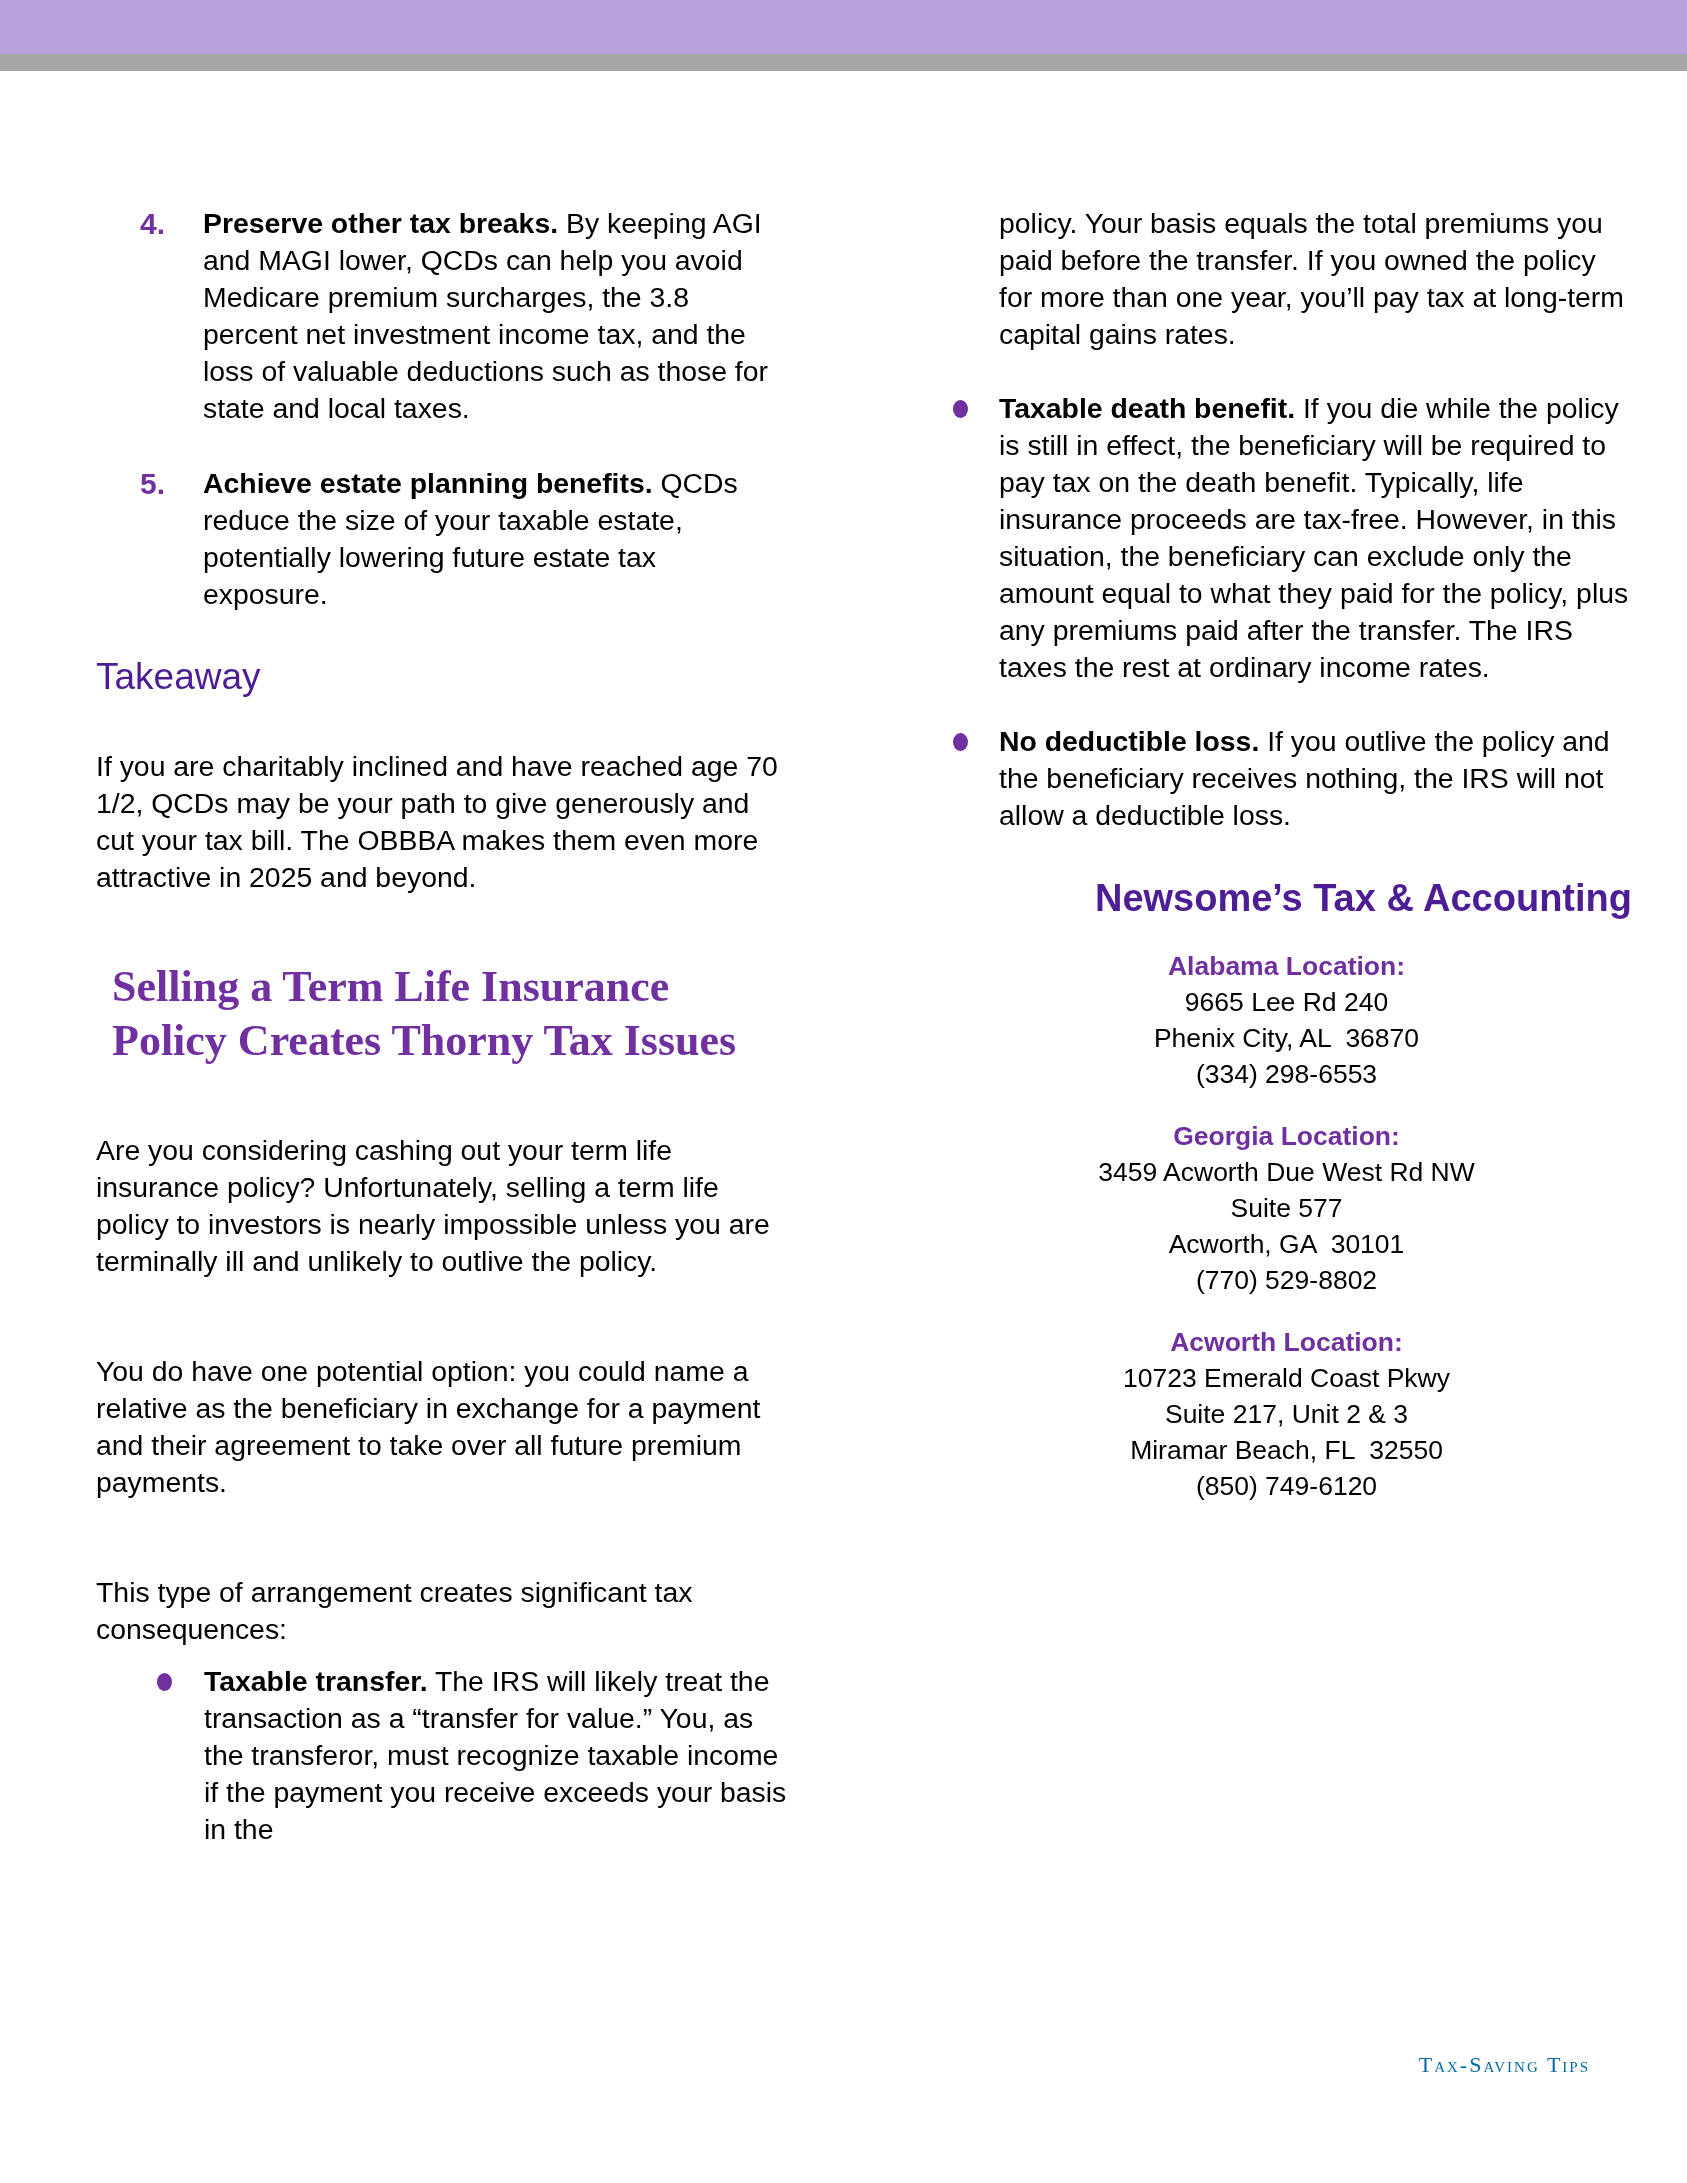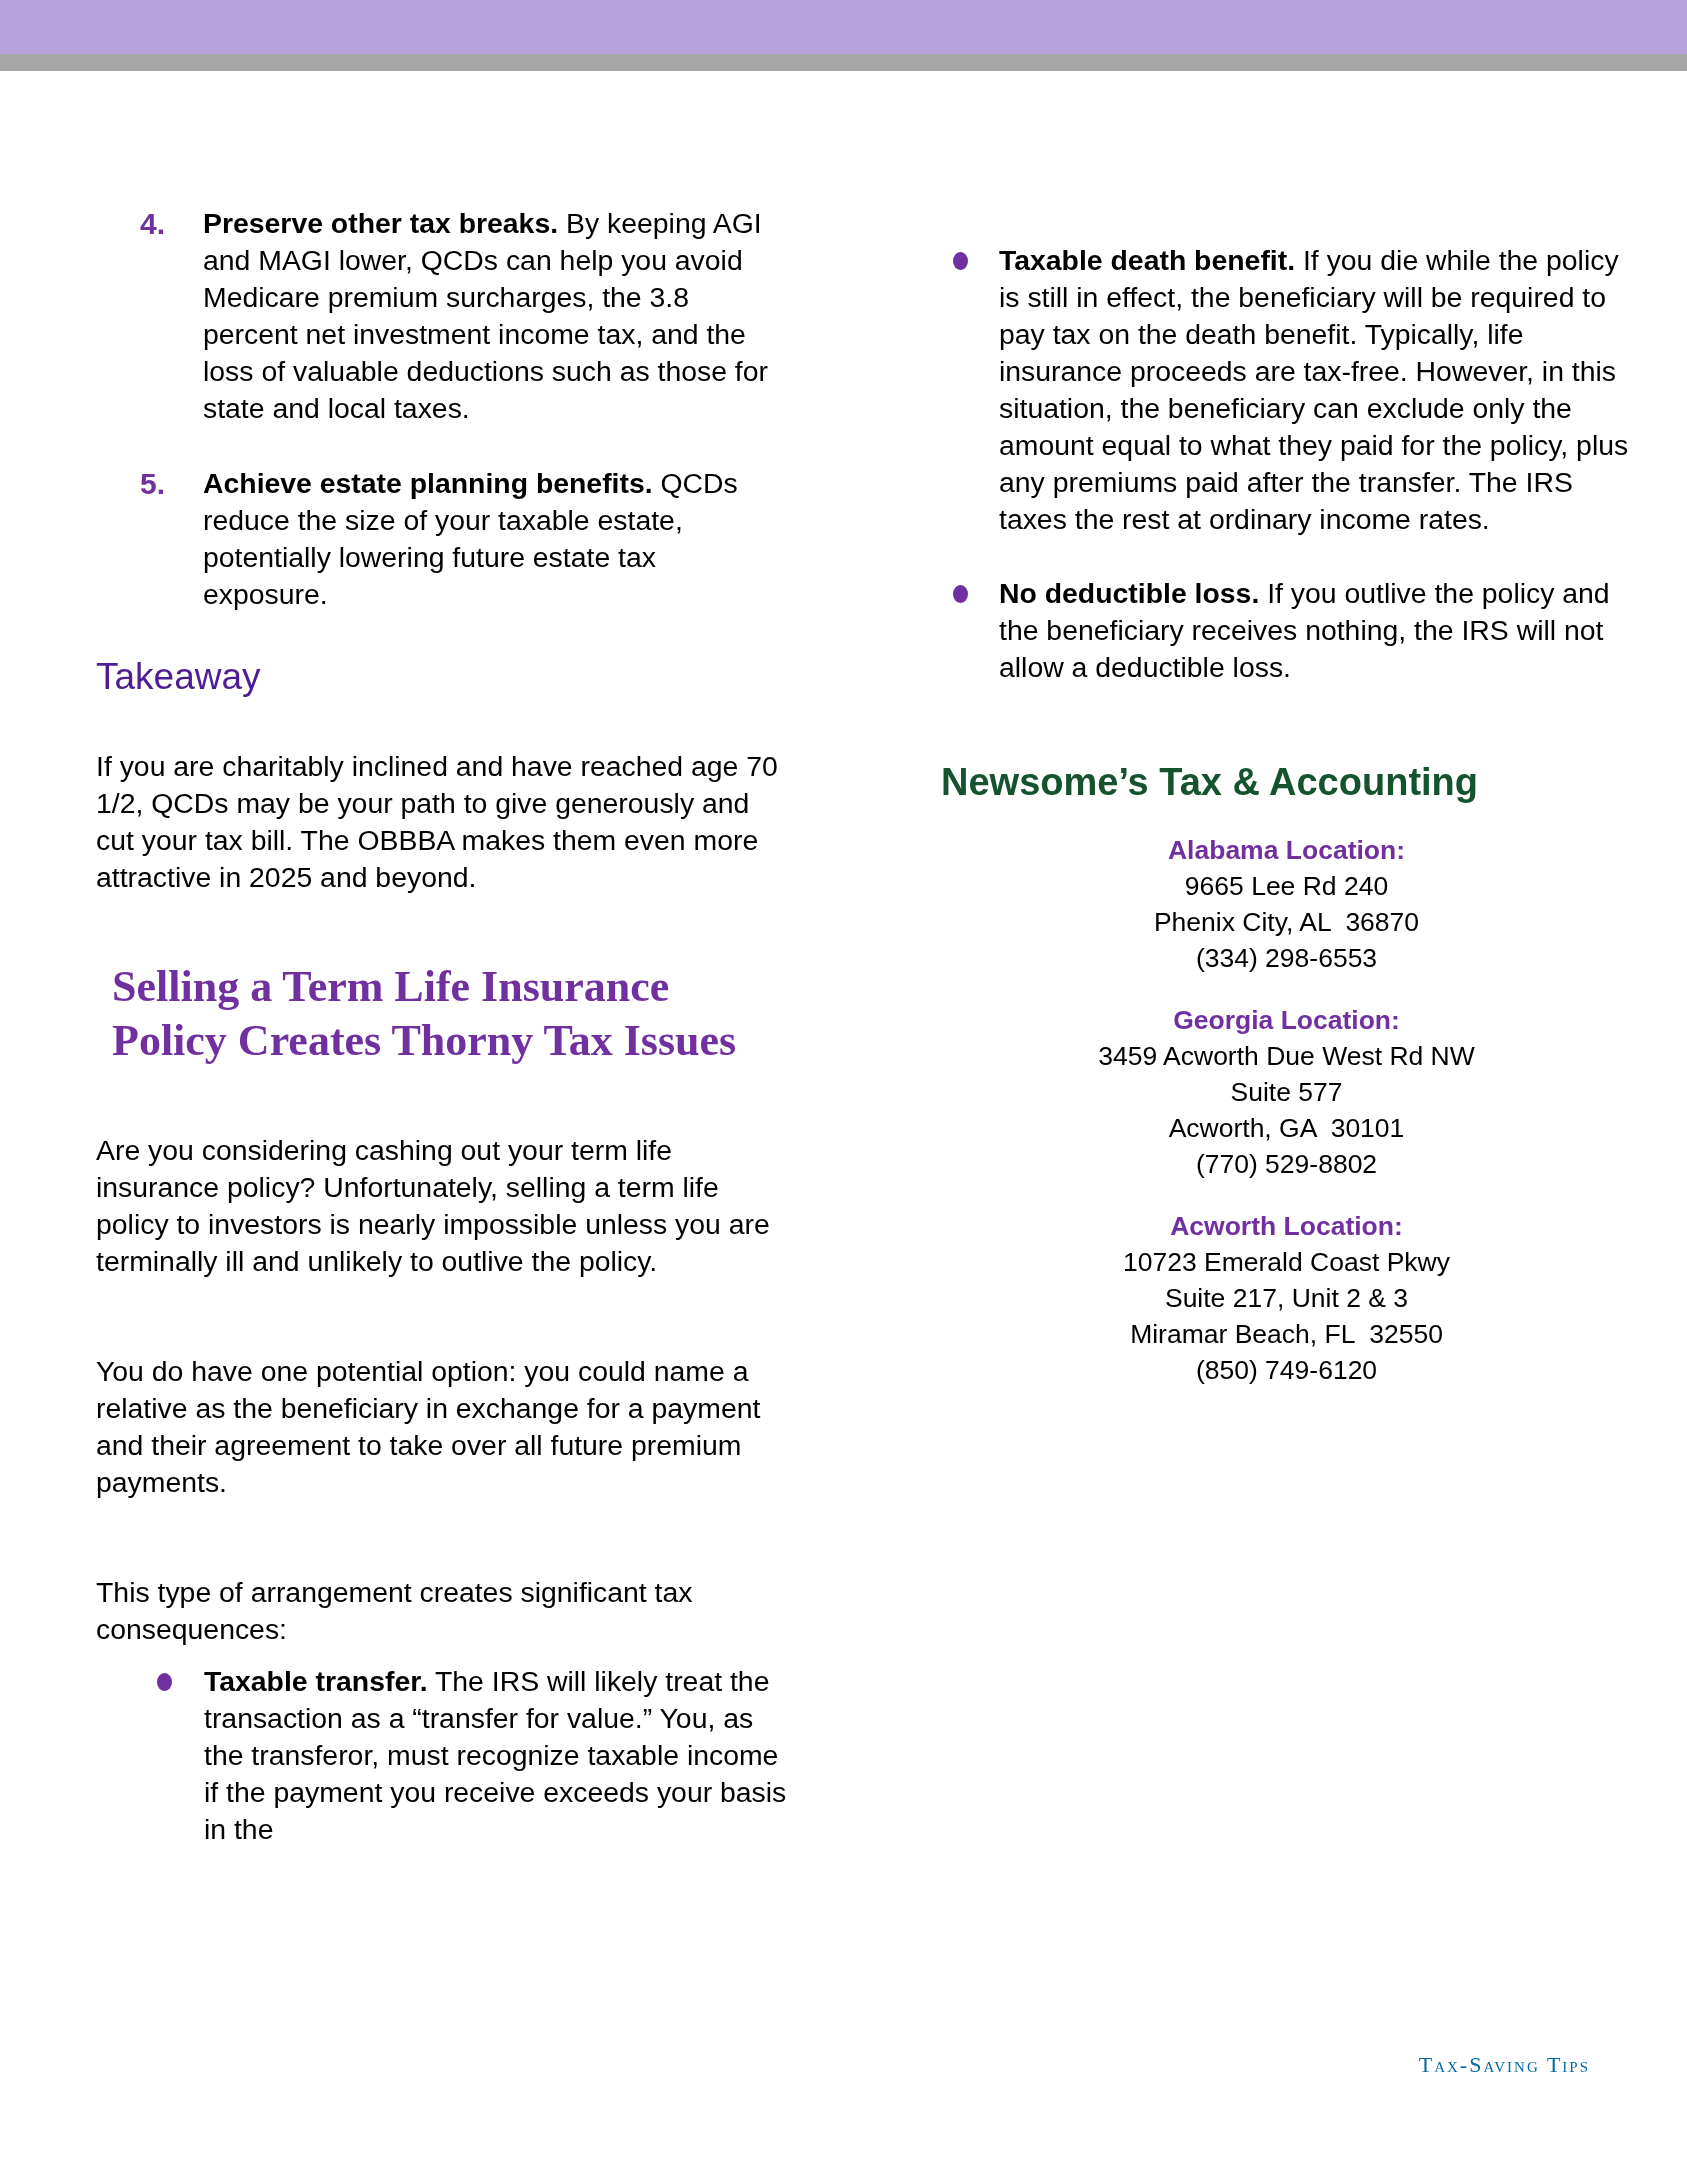--- a/index.html
+++ b/index.html
@@ -47,22 +47,22 @@
     position:absolute;left:61px;top:10px;
     width:14.6px;height:18px;border-radius:50%;
     background:#7030a0;
   }
   .col-right .cont-para{padding-left:58px;}
   .col-right .bullet-item{padding-left:58px;margin-top:37px;}
   .col-right .bullet-dot{left:12px;}
 
   
   .company-name{
-    color:#14532d;font-weight:bold;font-size:38px;line-height:48px;
-    text-align:left;margin-top:72px;
+    color:#4c1d95;font-weight:bold;font-size:38px;line-height:48px;
+    text-align:right;margin-top:40px;
   }
   .locations{margin-top:14.6px;text-align:center;font-size:26.5px;line-height:36px;}
   .loc-label{color:#7030a0;font-weight:bold;margin-top:26px;}
   .loc-line{white-space:pre-wrap;}
 
   .footer{
     position:absolute;right:97px;top:2052px;
     font-family:"Liberation Serif", serif;
     font-variant:small-caps;
     letter-spacing:2px;
@@ -106,20 +106,21 @@
     <div class="bullet-item">
       <span class="bullet-dot"></span>
       <span class="lead">Taxable transfer.</span>
       <span>The IRS will likely treat the transaction as a “transfer for value.” You, as the transferor, must recognize taxable income if the payment you receive exceeds your basis in the</span>
     </div>
 
   </div>
 
   <div class="col col-right">
 
+    <div class="cont-para">policy. Your basis equals the total premiums you paid before the transfer. If you owned the policy for more than one year, you’ll pay tax at long-term capital gains rates.</div>
 
     <div class="bullet-item">
       <span class="bullet-dot"></span>
       <span class="lead">Taxable death benefit.</span>
       <span>If you die while the policy is still in effect, the beneficiary will be required to pay tax on the death benefit. Typically, life insurance proceeds are tax-free. However, in this situation, the beneficiary can exclude only the amount equal to what they paid for the policy, plus any premiums paid after the transfer. The IRS taxes the rest at ordinary income rates.</span>
     </div>
 
     <div class="bullet-item">
       <span class="bullet-dot"></span>
       <span class="lead">No deductible loss.</span>

